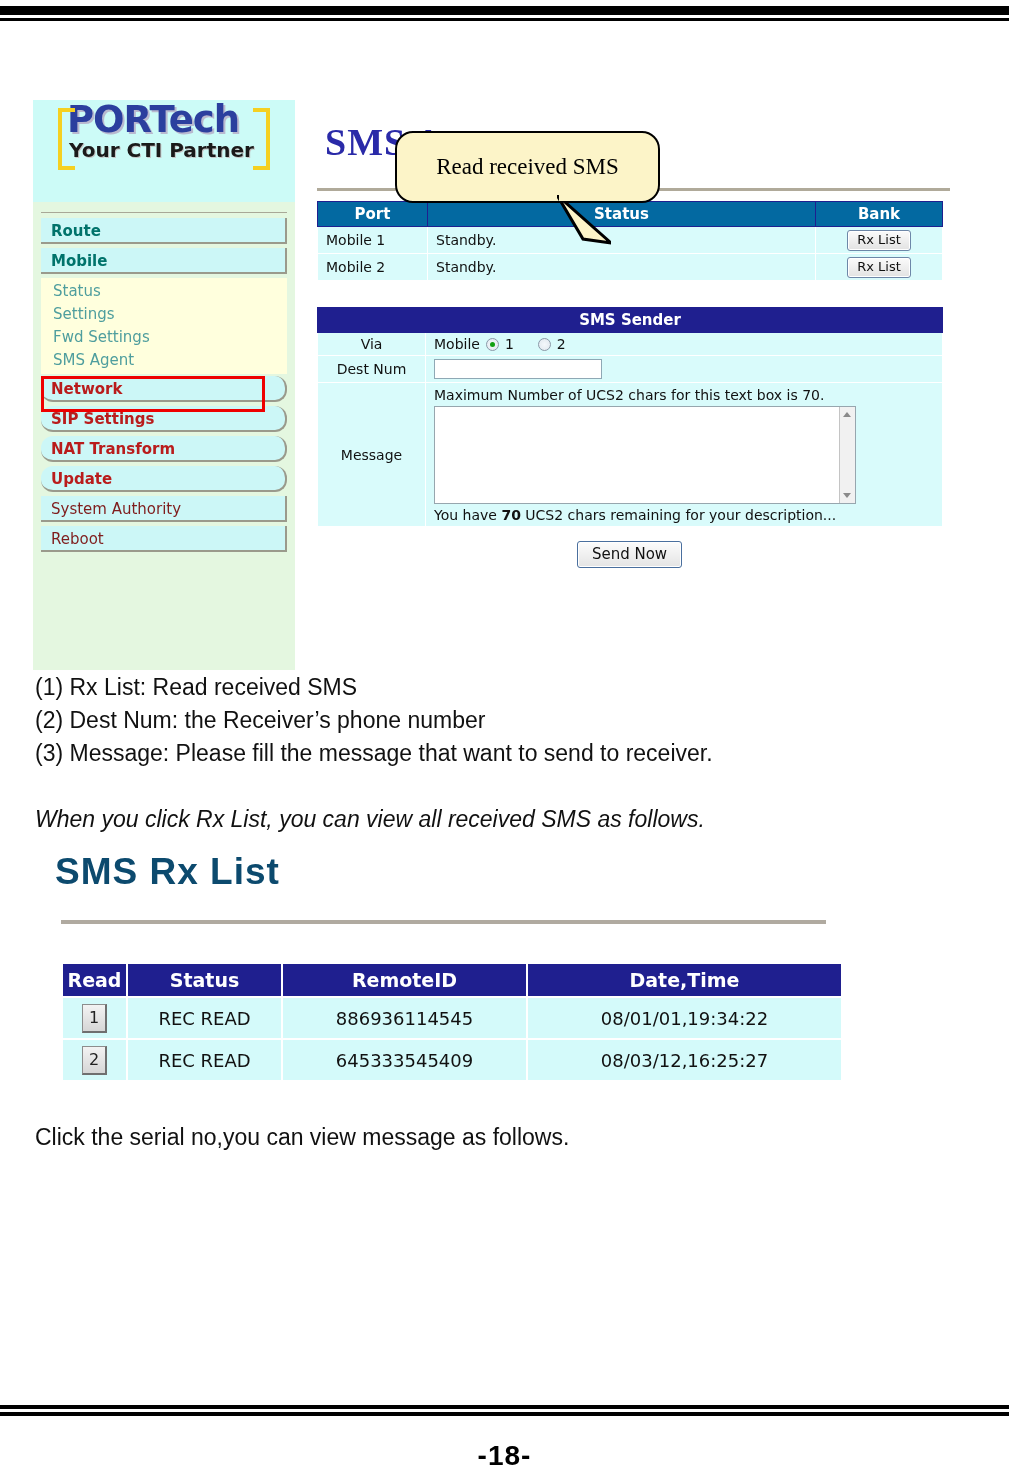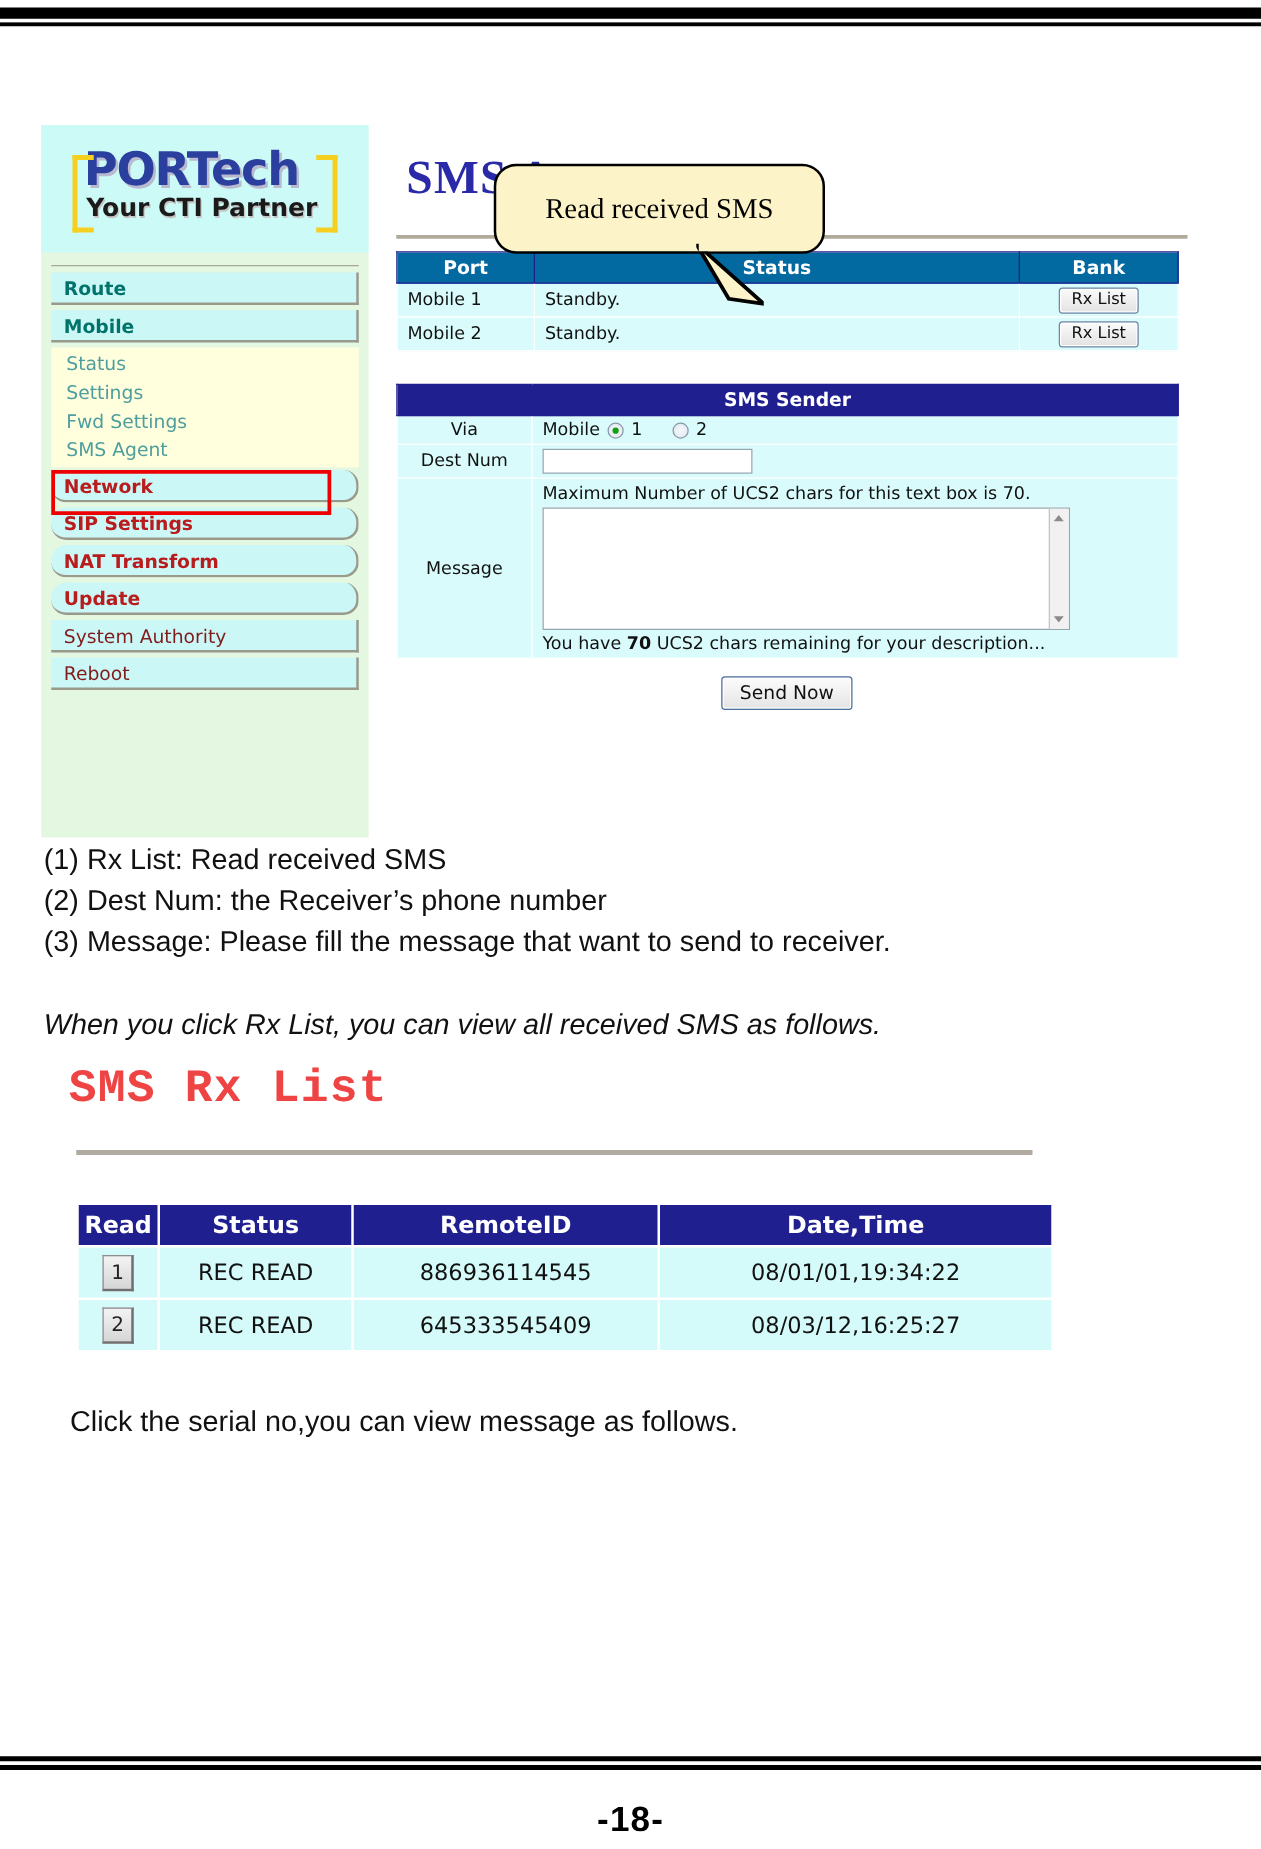--- a/index.html
+++ b/index.html
@@ -79,21 +79,21 @@
   }
   .logo-box {
     width: 262px;
     height: 102px;
     background: #ccfbf7;
     position: relative;
   }
   .logo-wrap {
     position: absolute;
     left: 22px;
-    top: 16px;
+    top: 0;
     width: 218px;
     height: 68px;
   }
   .logo-main {
     font-family: "DejaVu Sans", sans-serif;
     font-weight: bold;
     font-size: 37px;
     color: #2b3f9e;
     letter-spacing: -1px;
     line-height: 40px;
@@ -361,36 +361,36 @@
     left: 35px;
     font-family: "Liberation Sans", sans-serif;
     font-size: 23px;
     color: #111111;
     white-space: nowrap;
   }
   .t1 { top: 674px; }
   .t2 { top: 707px; }
   .t3 { top: 740px; }
   .t4 { top: 806px; font-style: italic; }
-  .t5 { top: 1124px; margin-left: 21px; }
+  .t5 { top: 1124px; }
 
   
   .shot-rx {
     position: absolute;
     left: 33px;
     top: 845px;
     width: 815px;
     height: 275px;
     background: #ffffff;
   }
   .rx-title {
-    font-family: Liberation Mono, monospace;
+    font-family: Liberation Sans, sans-serif;
     font-size: 37px;
     font-weight: bold;
-    color: #ef4444;
+    color: #0c4a6e;
     margin: 6px 0 0 22px;
     letter-spacing: 1px;
   }
   .hr-rx {
     margin: 27px 22px 0 28px;
     height: 4px;
     background: #b0aaa0;
   }
   table.rx-table {
     border-collapse: collapse;

